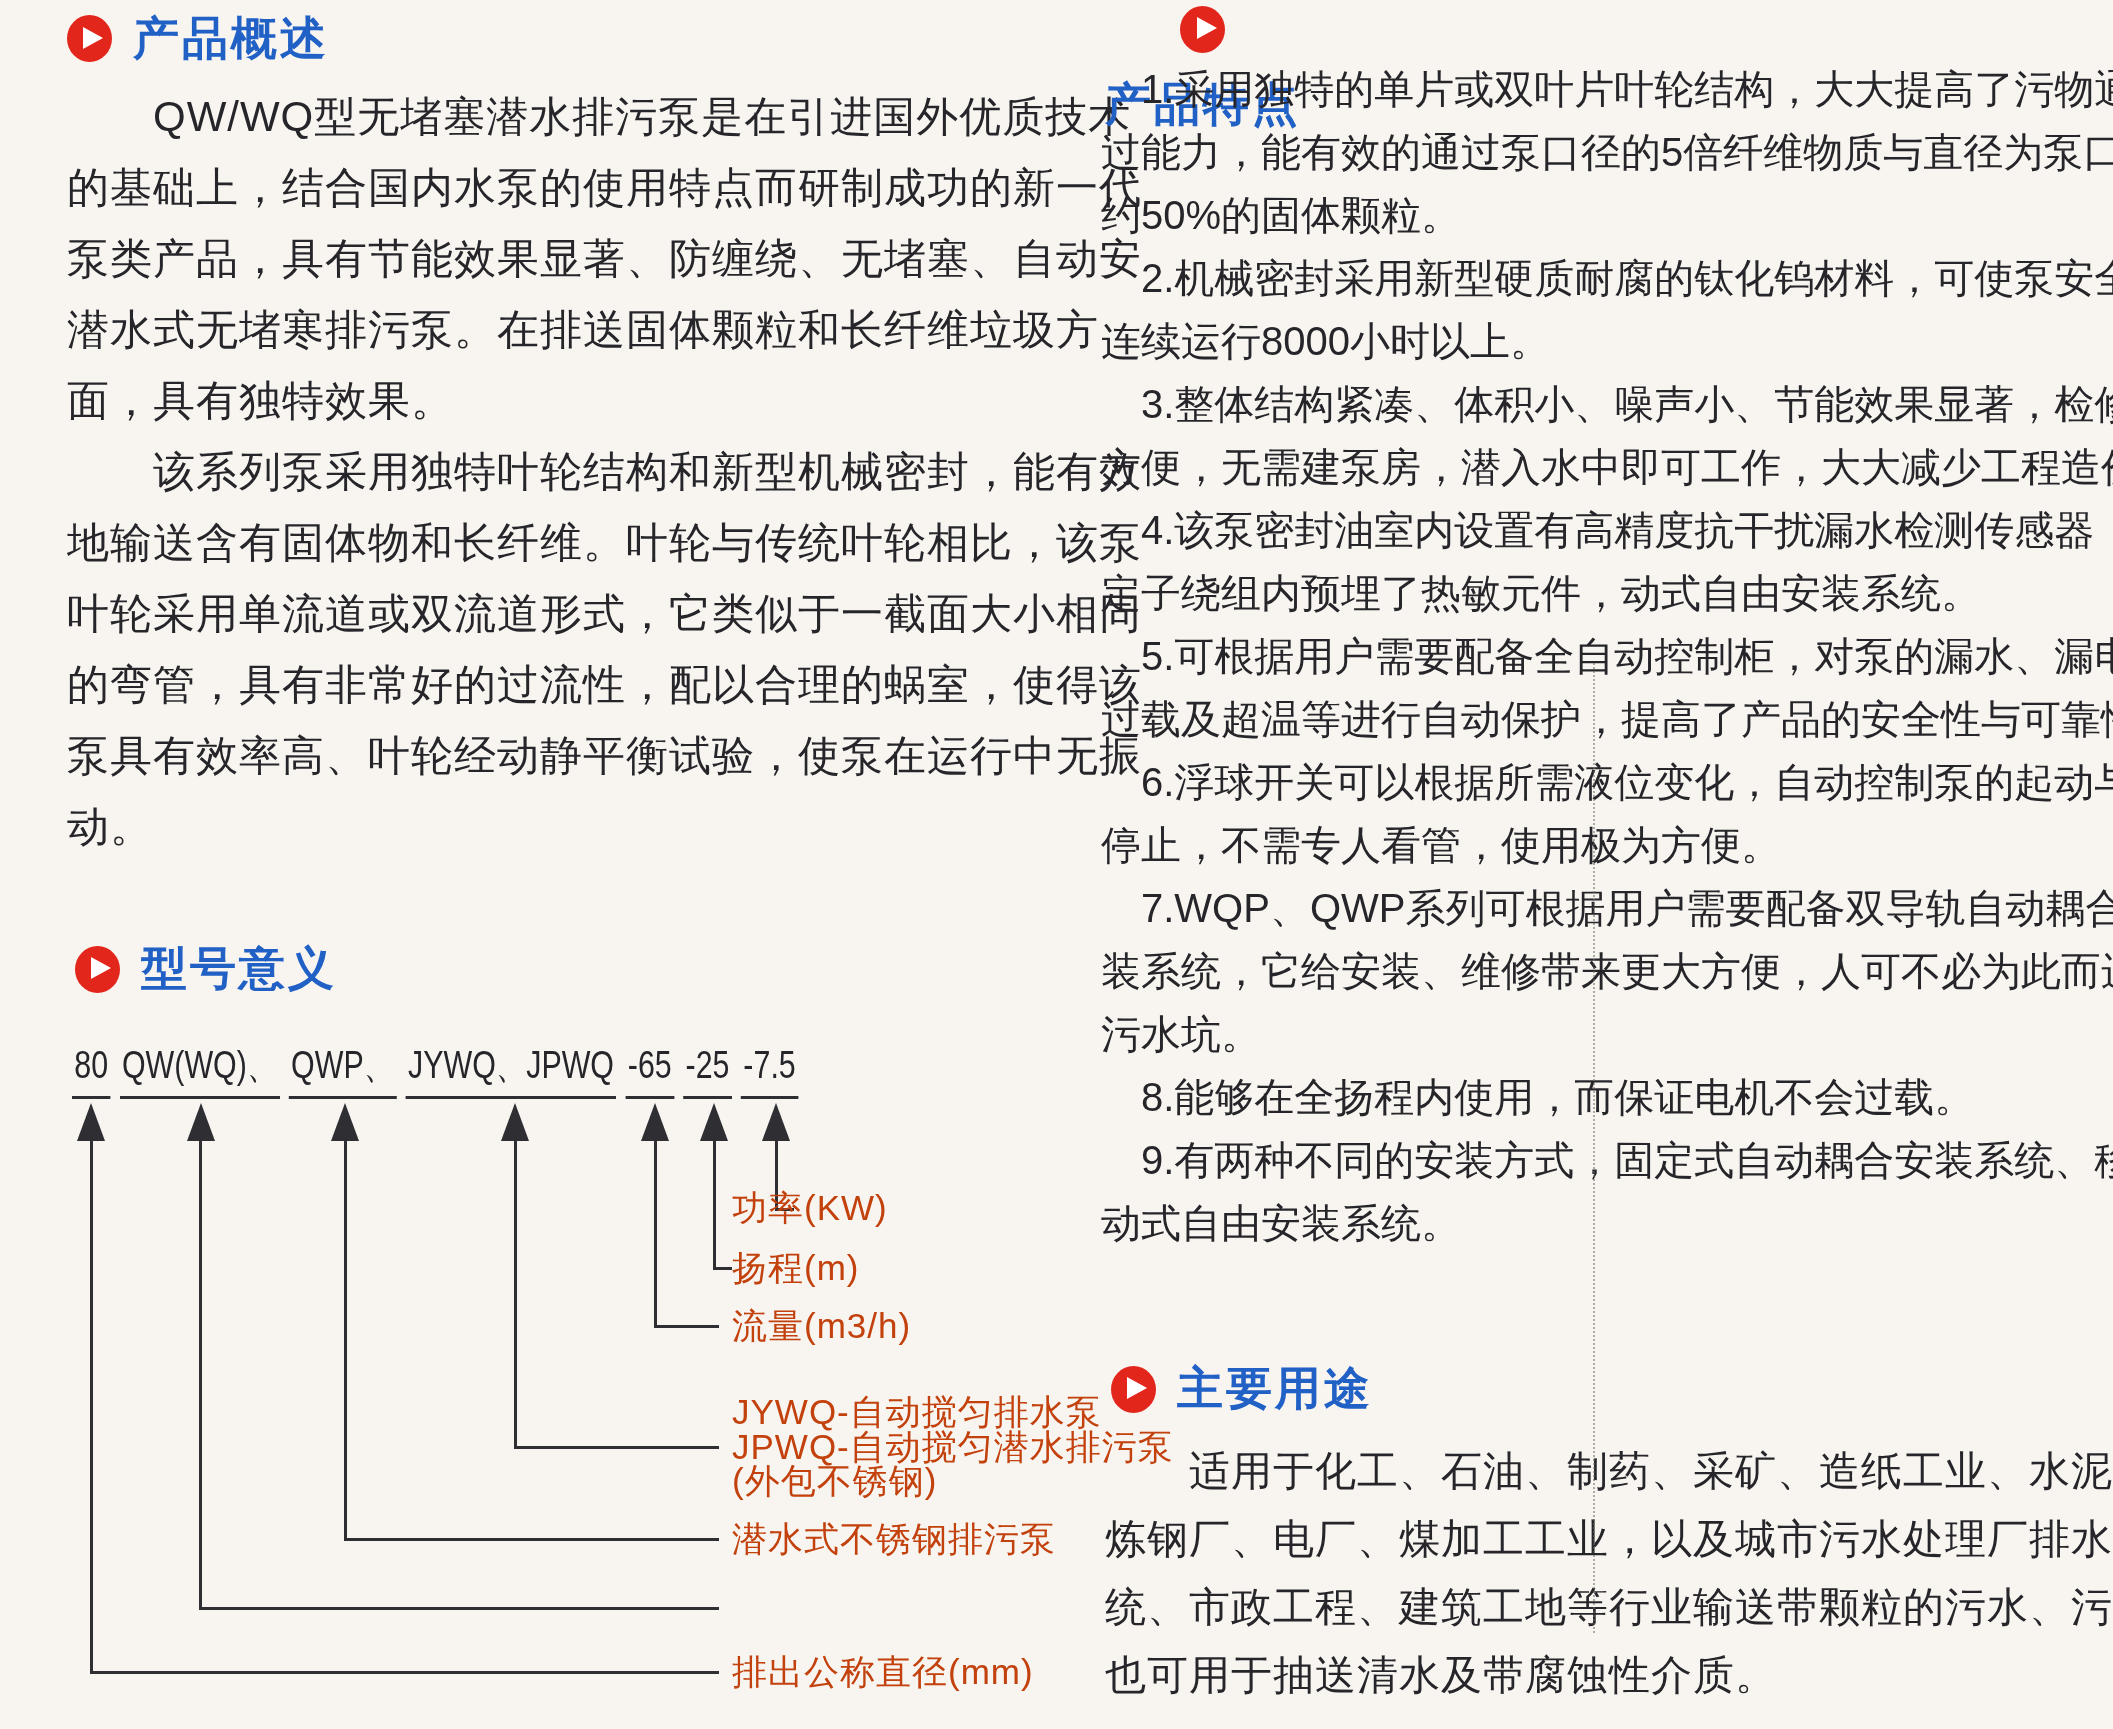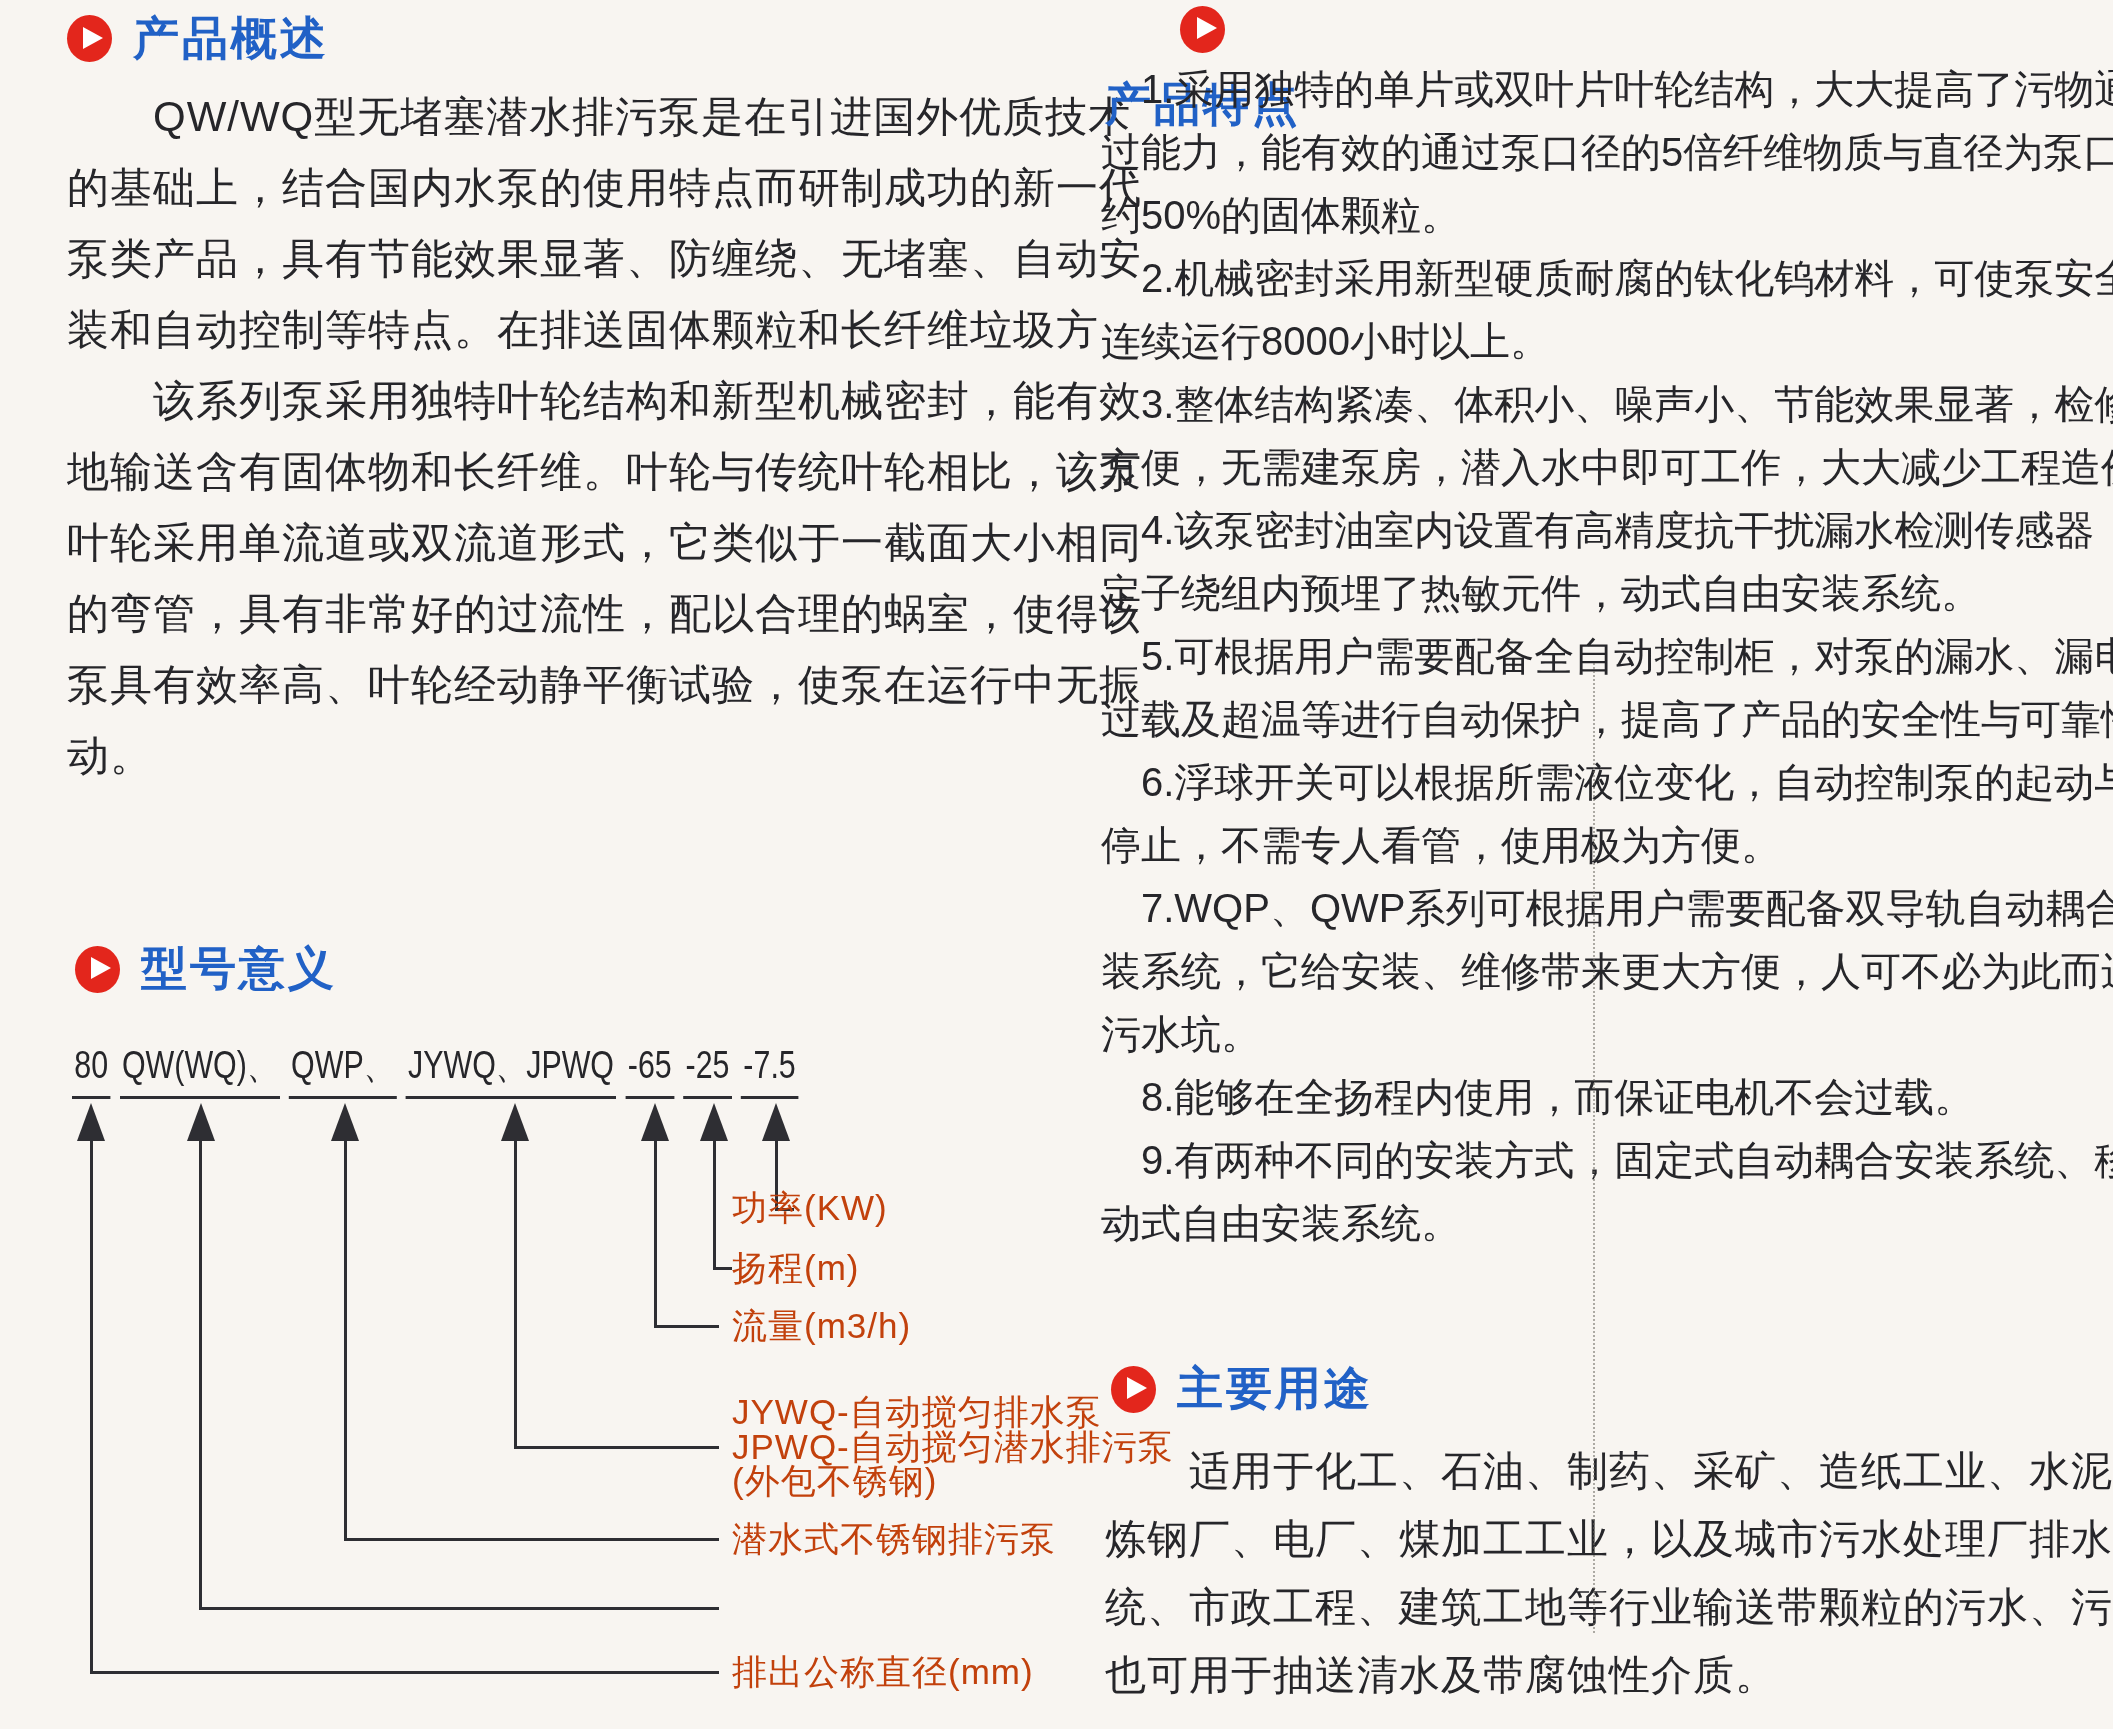--- a/index.html
+++ b/index.html
@@ -69,21 +69,22 @@
     <span class="play-icon">
         <span class="tri"></span>
       </span>
     <span class="h-title">产品概述</span>
   </div>
 
   <div id="overview-lines" class="lines">
       <div class="line">　　QW/WQ型无堵塞潜水排污泵是在引进国外优质技术</div>
       <div class="line">的基础上，结合国内水泵的使用特点而研制成功的新一代</div>
       <div class="line">泵类产品，具有节能效果显著、防缠绕、无堵塞、自动安</div>
-      <div class="line">装和自动控制等特点。在排送固体颗粒和长纤维垃圾方</div>
+      <div class="line">潜水式无堵寒排污泵。在排送固体颗粒和长纤维垃圾方</div>
+      <div class="line">面，具有独特效果。</div>
       <div class="line">　　该系列泵采用独特叶轮结构和新型机械密封，能有效</div>
       <div class="line">地输送含有固体物和长纤维。叶轮与传统叶轮相比，该泵</div>
       <div class="line">叶轮采用单流道或双流道形式，它类似于一截面大小相同</div>
       <div class="line">的弯管，具有非常好的过流性，配以合理的蜗室，使得该</div>
       <div class="line">泵具有效率高、叶轮经动静平衡试验，使泵在运行中无振</div>
       <div class="line">动。</div>
     </div>
 
   <div class="header" style="left:75px;top:938px;">
     <span class="play-icon">

